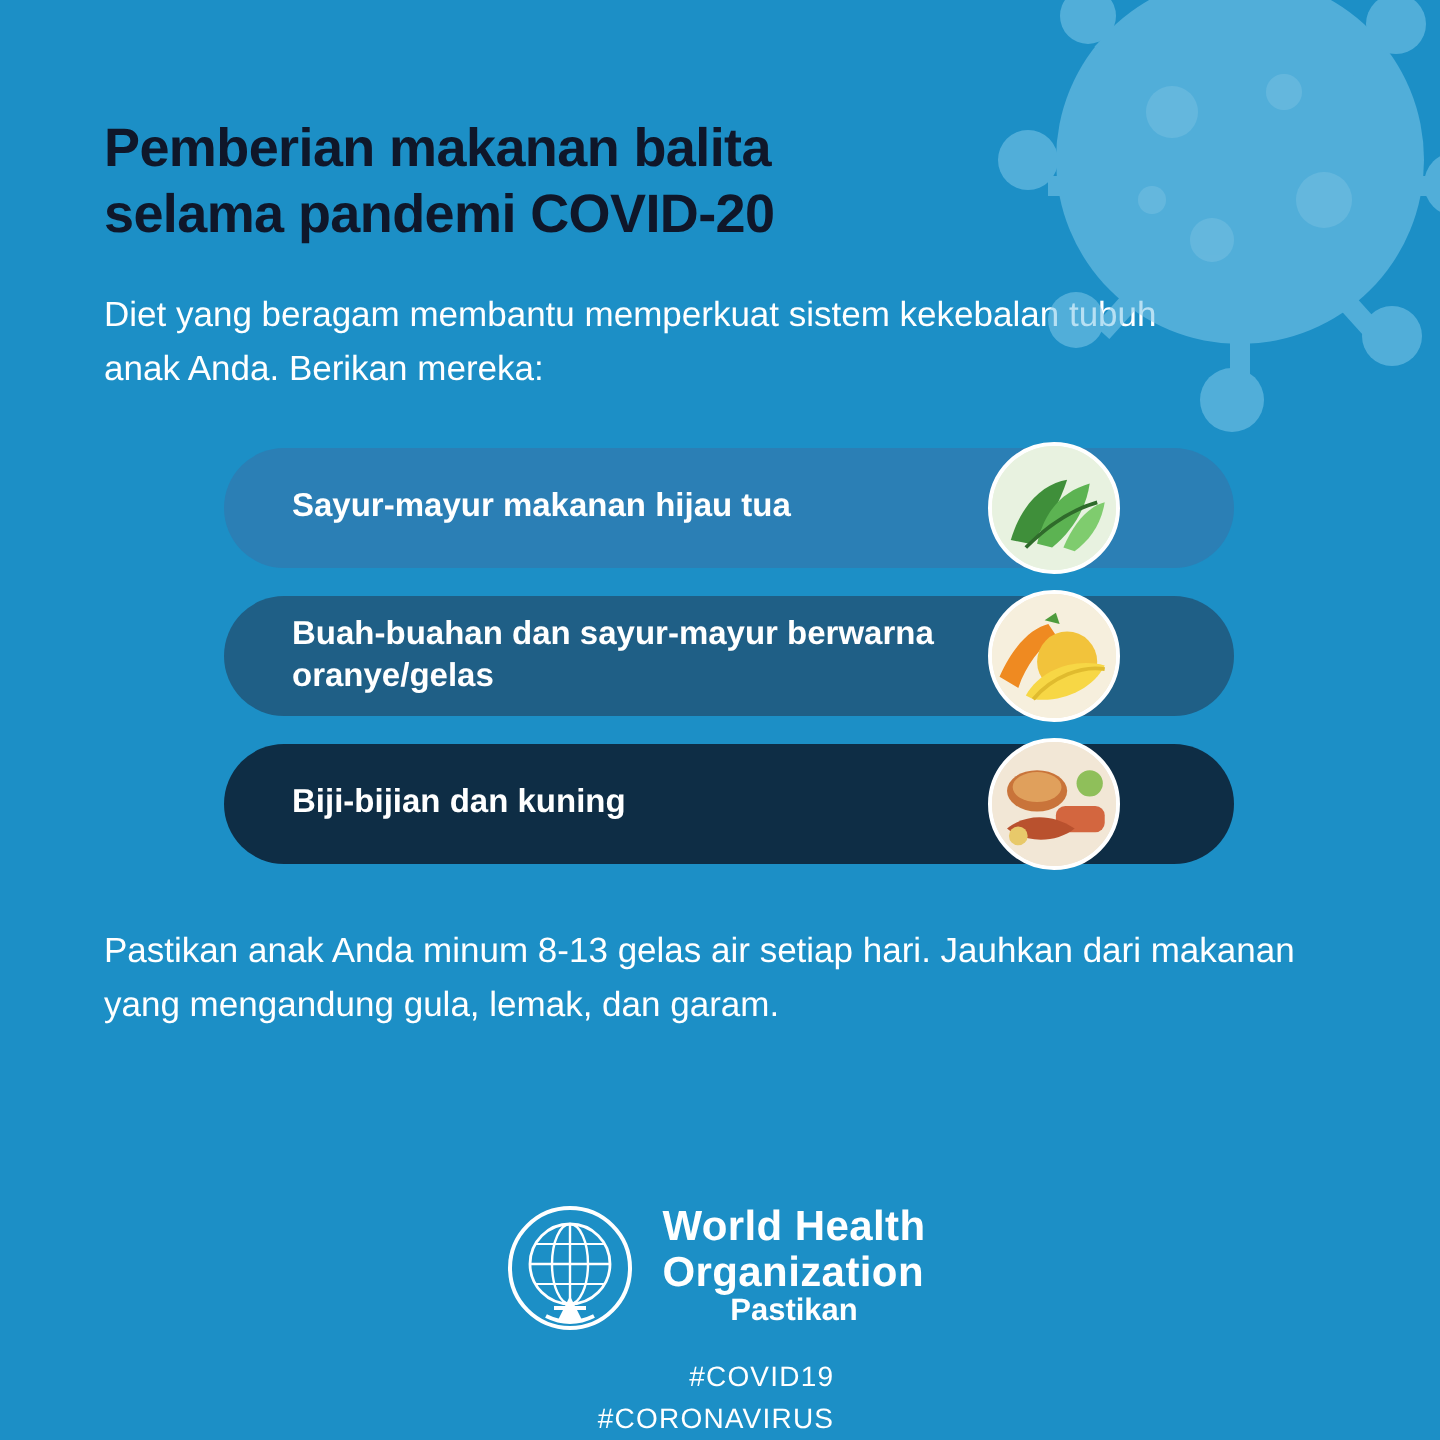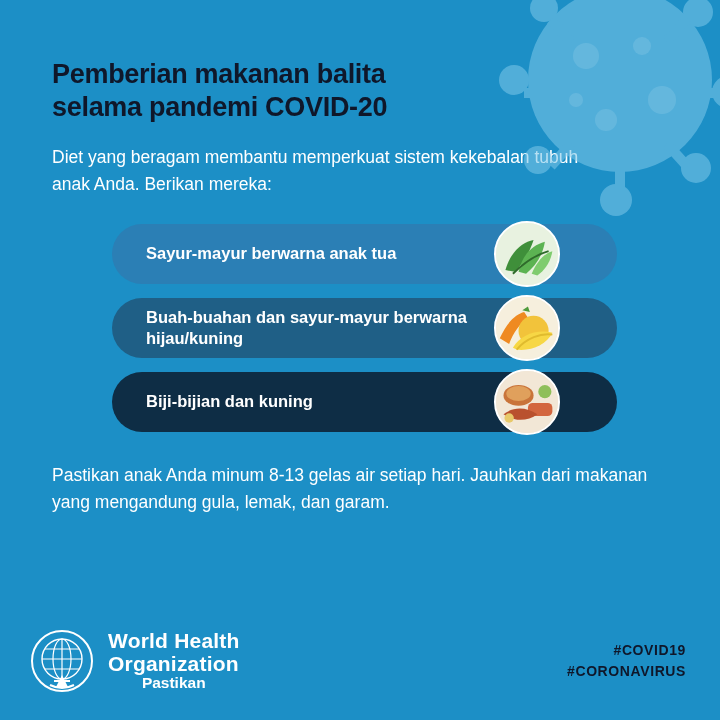--- a/index.html
+++ b/index.html
@@ -107,20 +107,21 @@
 
   
   .footer {
     position: absolute;
     left: 0; right: 0; bottom: 0;
     height: 118px;
     padding: 0 34px 0 30px;
     display: flex;
     align-items: center;
     justify-content: space-between;
+    flex-direction: column;
   }
   .logo-block {
     display: flex;
     align-items: center;
     gap: 14px;
   }
   .who-emblem { width: 64px; height: 64px; flex: 0 0 64px; }
   .logo-text { line-height: 1.08; }
   .logo-text .l1, .logo-text .l2 {
     font-size: 21px;
@@ -136,24 +137,24 @@
   }
   .logo-text .country {
     font-size: 15.5px;
     font-weight: bold;
     text-align: center;
     display: block;
   }
   .hashtags {
     text-align: right;
     font-size: 14px;
-    font-weight: bold;
+    font-weight: normal;
     letter-spacing: 0.6px;
     line-height: 1.5;
-    color: #0f172a;
+    color: #ffffff;
   }
 </style>
 </head>
 <body>
 
 <div class="page">
 
   <div class="virus-wrap">
     <svg viewBox="0 0 340 320" width="340" height="320" aria-hidden="true">
       <g fill="#7ec8ea">
@@ -189,36 +190,36 @@
     <span>Pemberian makanan balita</span>
     <span class="line2">selama pandemi COVID-20</span>
   </h1>
 
   <p class="intro">Diet yang beragam membantu memperkuat sistem kekebalan tubuh anak Anda. Berikan mereka:</p>
 
   <div class="items">
 
     <div class="item">
       <div class="bar bar-1">
-        <span class="bar-text">Sayur-mayur berwarna anak tua</span>
+        <span class="bar-text">Sayur-mayur makanan hijau tua</span>
       </div>
       <div class="thumb thumb-1">
         <svg viewBox="0 0 66 66" width="66" height="66" aria-hidden="true">
           <rect width="66" height="66" fill="#e8f2e0"></rect>
           <path d="M10 50 C16 30 28 20 40 18 C36 30 30 42 20 52 Z" fill="#3f8f3a"></path>
           <path d="M24 52 C28 34 38 24 52 20 C50 34 42 46 32 54 Z" fill="#5cb352"></path>
           <path d="M38 54 C44 40 52 32 60 30 C58 42 52 50 44 56 Z" fill="#7fcc6e"></path>
           <path d="M18 54 C30 42 42 34 56 30" stroke="#2f6b2b" stroke-width="2" fill="none"></path>
         </svg>
       </div>
     </div>
 
     <div class="item">
       <div class="bar bar-2">
-        <span class="bar-text">Buah-buahan dan sayur-mayur berwarna hijau/kuning</span>
+        <span class="bar-text">Buah-buahan dan sayur-mayur berwarna oranye/gelas</span>
       </div>
       <div class="thumb thumb-2">
         <svg viewBox="0 0 66 66" width="66" height="66" aria-hidden="true">
           <rect width="66" height="66" fill="#f6efdd"></rect>
           <path d="M4 44 C12 26 22 18 30 16 L34 22 C26 28 18 38 14 50 Z" fill="#ef8a21"></path>
           <path d="M28 14 L34 10 L36 16" fill="#4e9b3c"></path>
           <circle cx="40" cy="36" r="16" fill="#f2c33b"></circle>
           <path d="M18 54 C26 40 44 34 60 38 C54 50 38 58 22 56 Z" fill="#f7d745"></path>
           <path d="M22 56 C32 44 48 38 60 40" stroke="#e0bb2e" stroke-width="2" fill="none"></path>
         </svg>

